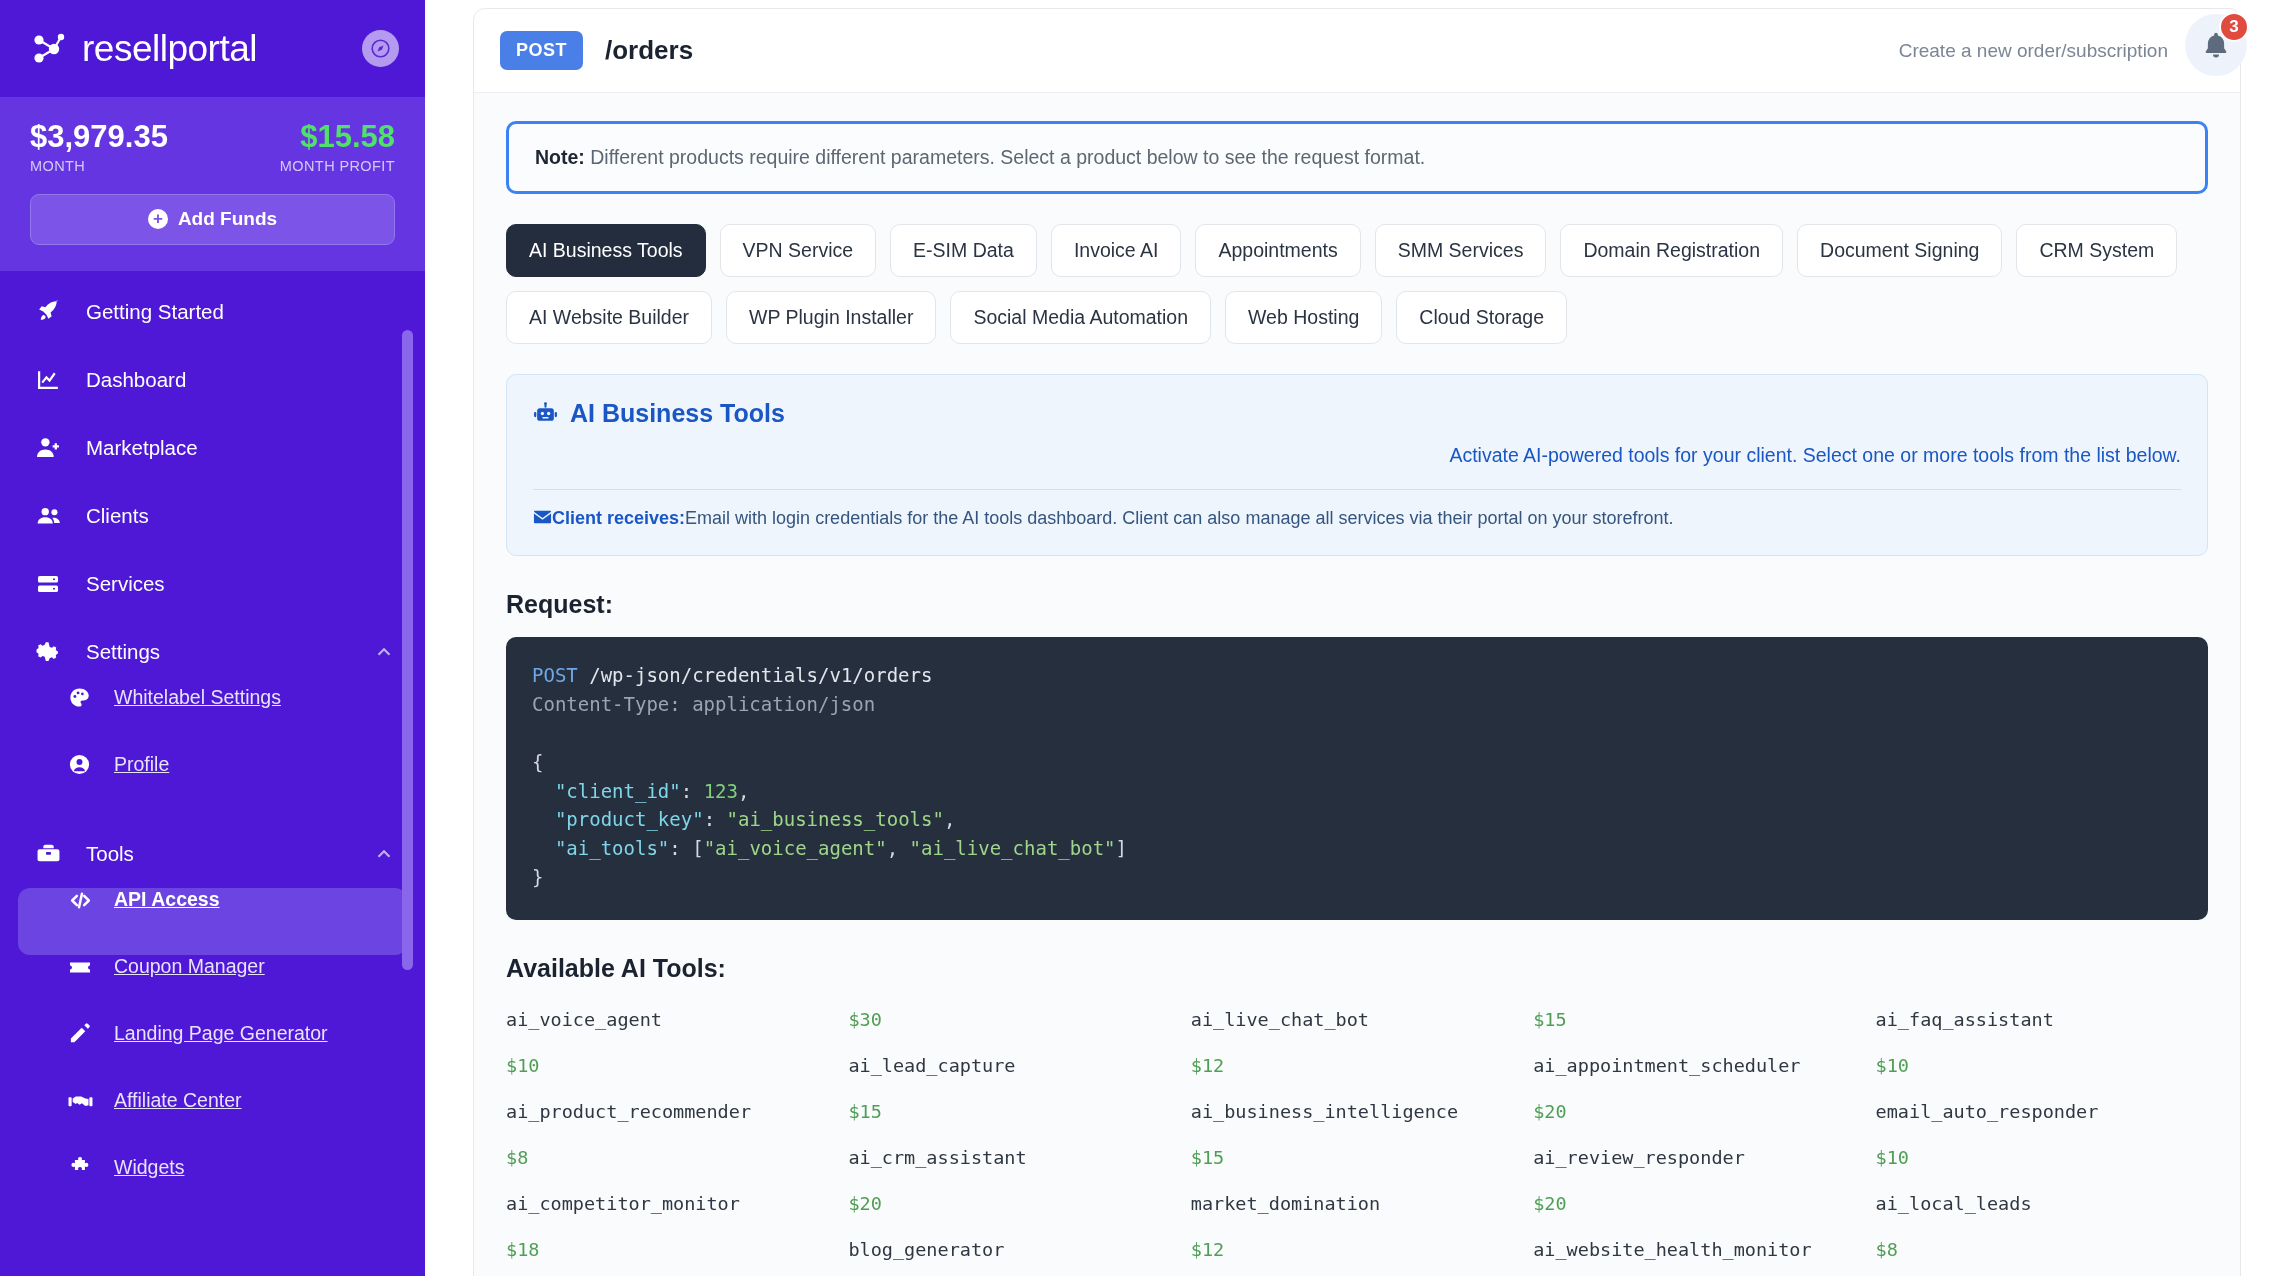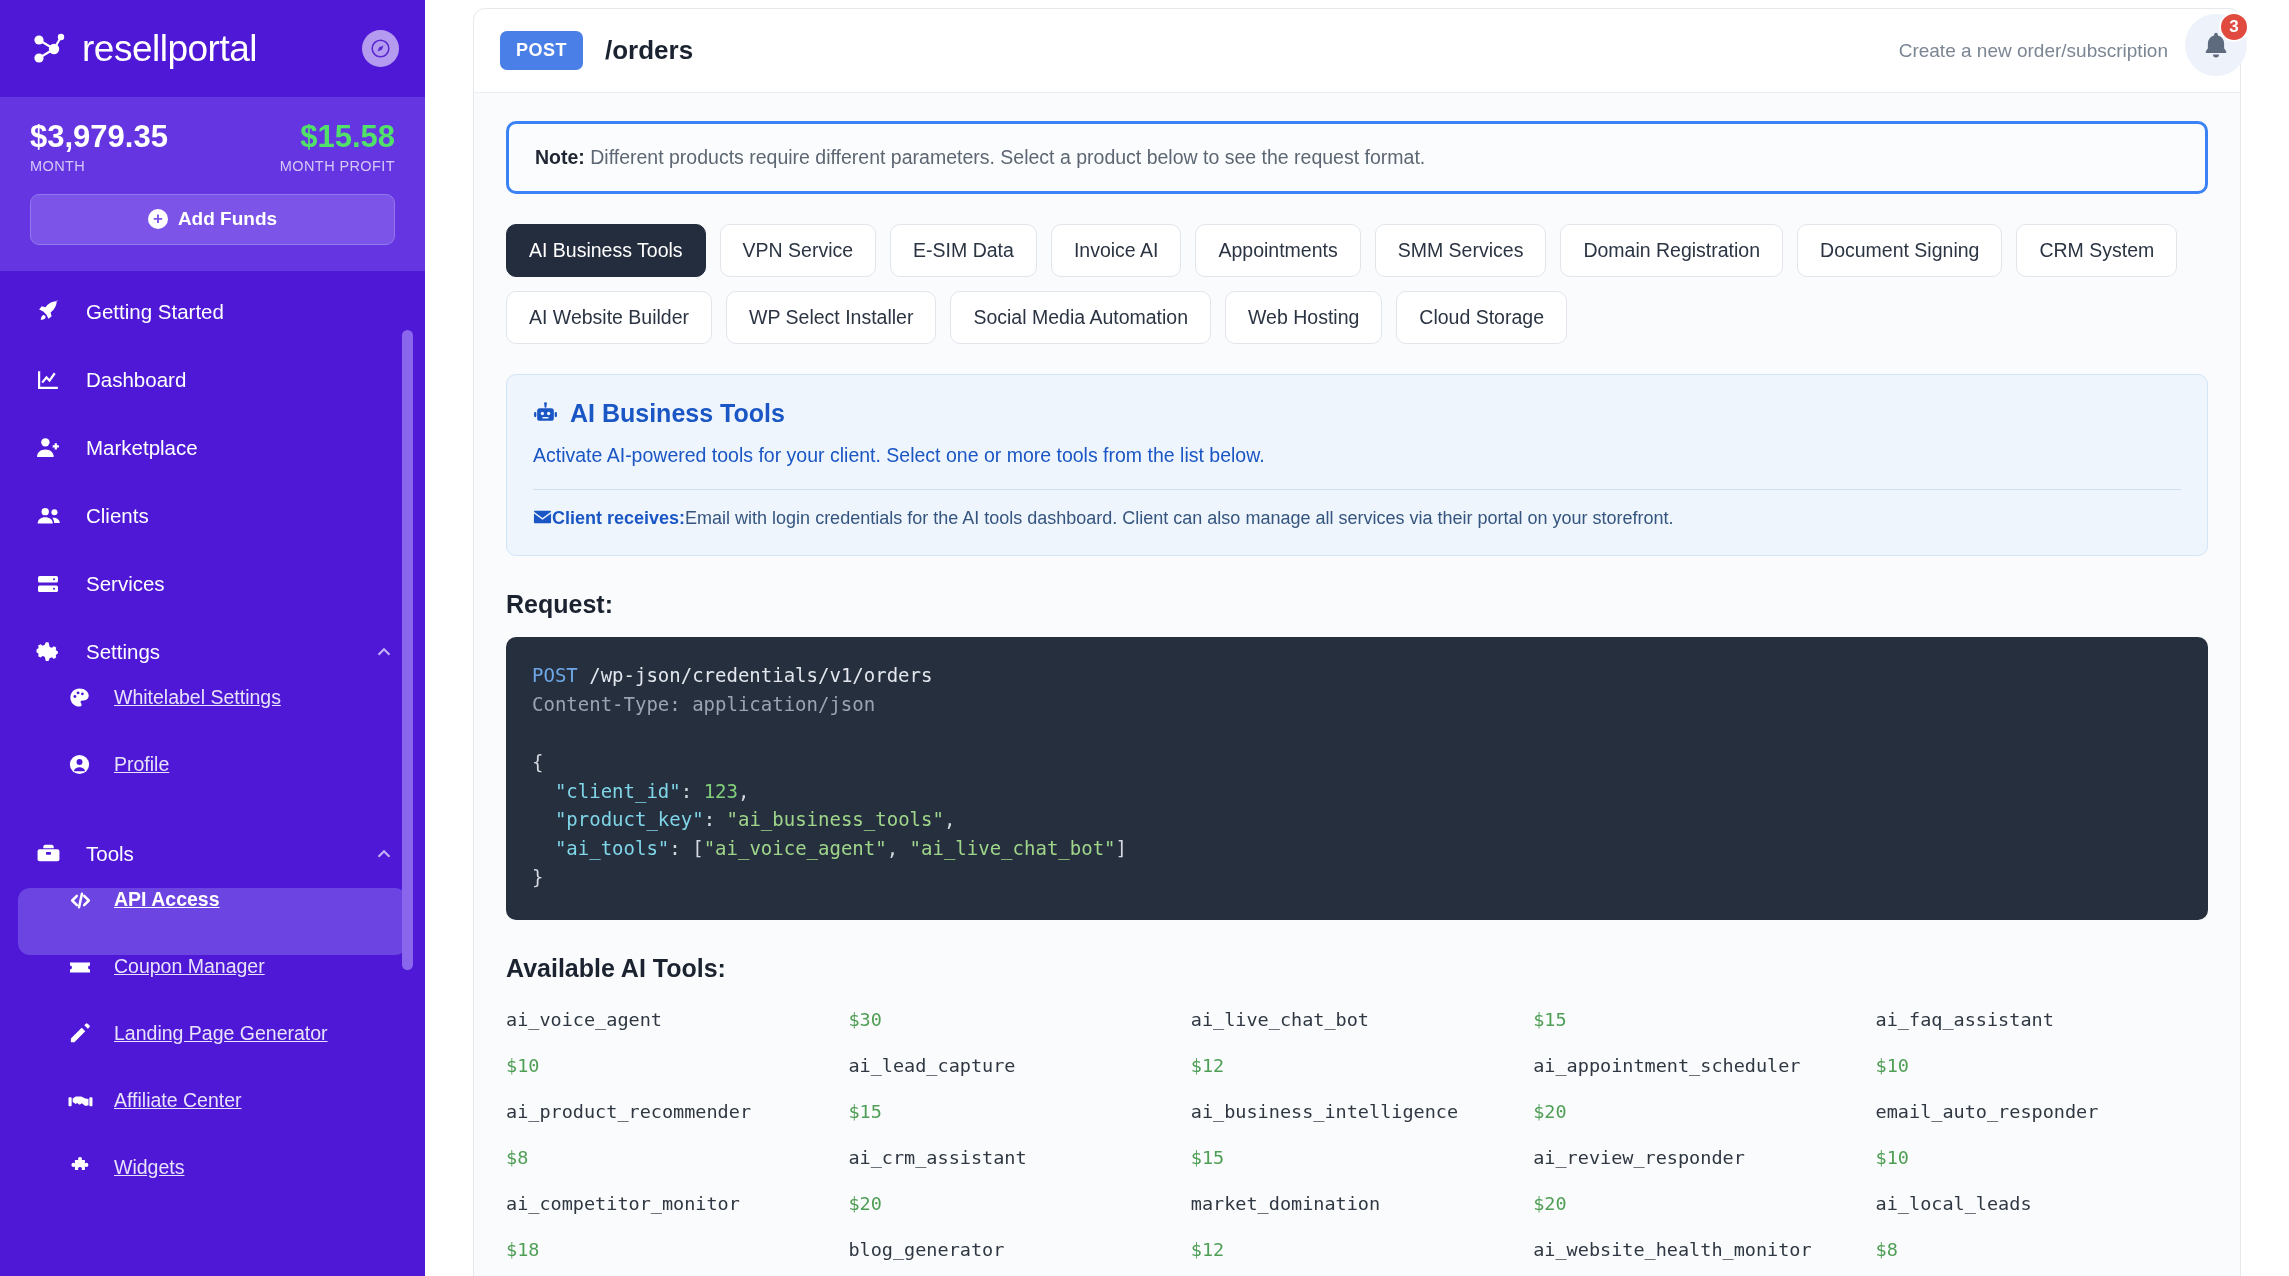--- a/index.html
+++ b/index.html
@@ -145,21 +145,21 @@
 
   .info-card {
     margin-top: 30px;
     background: #eef5fd; border: 1px solid #d3e4f7;
     border-radius: 10px; padding: 24px 26px 26px 26px;
   }
   .info-title {
     font-size: 25px; font-weight: bold; color: #1a56c4;
     display: flex; align-items: center; gap: 12px;
   }
-  .info-sub { font-size: 19.5px; color: #1a56c4; margin-top: 16px; }
+  .info-sub { font-size: 19.5px; color: #1a56c4; margin-top: 16px; text-align: right; }
   .info-div { height:1px; background:#cfe0f5; margin: 22px 0 18px 0; }
   .info-recv { font-size: 18px; color: #1a56c4; display:flex; gap:0; align-items: baseline; }
   .info-recv b { font-weight: bold; }
   .info-recv span.rest { color:#35557f; font-weight: 400; }
 
   .section-h { font-size: 25px; font-weight: bold; color: #1b2330; margin-top: 34px; }
 
   .code {
     margin-top: 18px;
     background: #262f3e; border-radius: 10px;
@@ -429,21 +429,21 @@
             <div class="tab active">AI Business Tools</div>
             <div class="tab">VPN Service</div>
             <div class="tab">E-SIM Data</div>
             <div class="tab">Invoice AI</div>
             <div class="tab">Appointments</div>
             <div class="tab">SMM Services</div>
             <div class="tab">Domain Registration</div>
             <div class="tab">Document Signing</div>
             <div class="tab">CRM System</div>
             <div class="tab">AI Website Builder</div>
-            <div class="tab">WP Select Installer</div>
+            <div class="tab">WP Plugin Installer</div>
             <div class="tab">Social Media Automation</div>
             <div class="tab">Web Hosting</div>
             <div class="tab">Cloud Storage</div>
           </div>
 
           <div class="info-card">
             <div class="info-title">
               <span>
                 <svg width="25" height="25" viewBox="0 0 24 24" fill="#1a56c4">
                     <rect x="4" y="7" width="16" height="12" rx="2.5"></rect>

